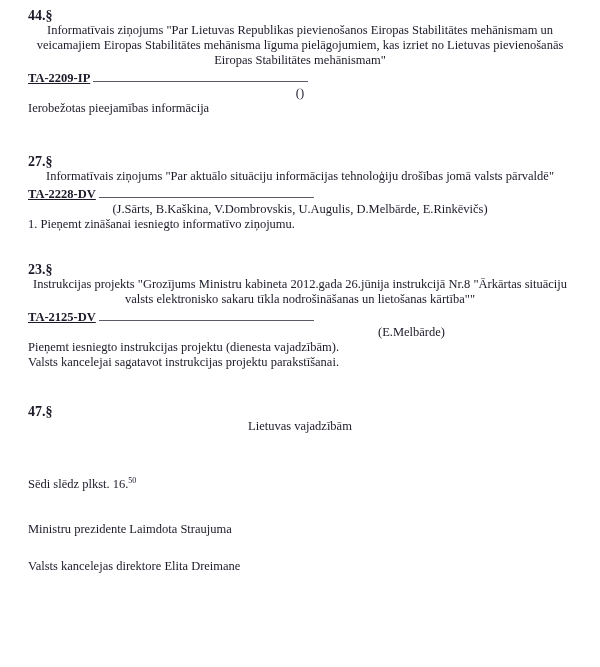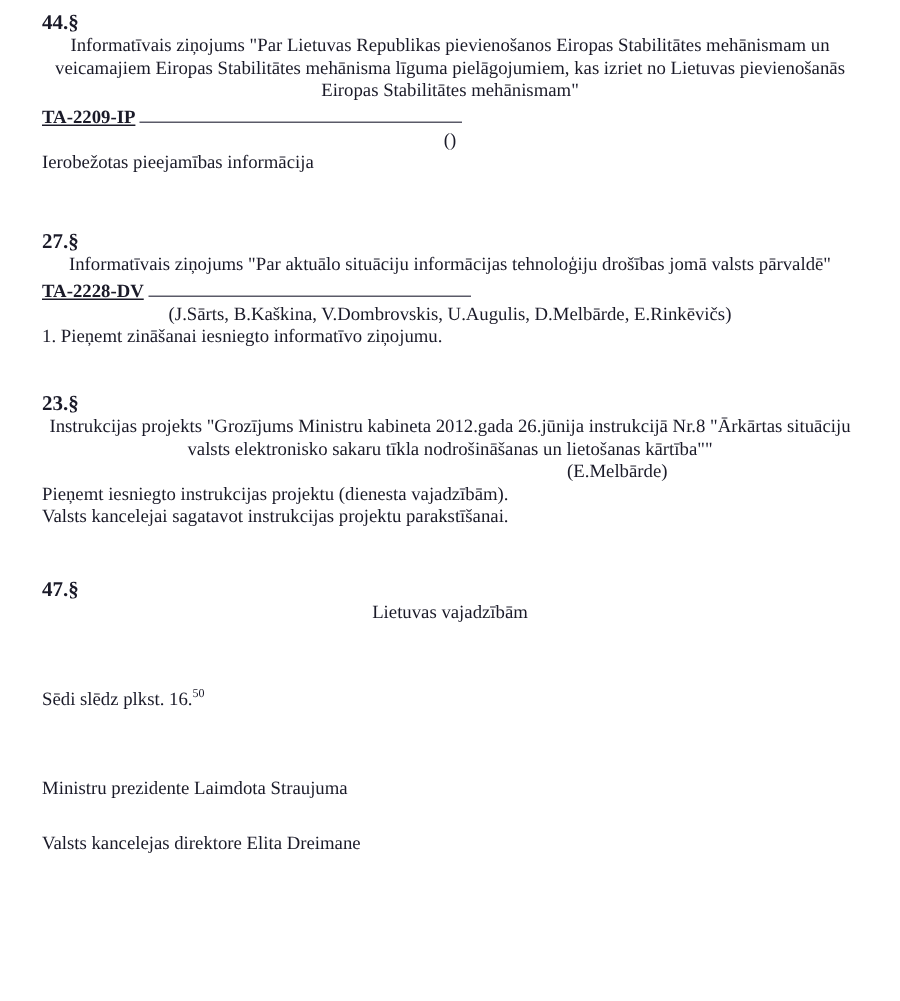--- a/index.html
+++ b/index.html
@@ -45,21 +45,21 @@
   .sec-46 { margin-top: 30px; }
   .sec-47 { margin-top: 34px; }
   .sec-47 .code-line { margin-top: 6px; }
   .closing { margin-top: 43px; line-height: 15px; }
   .sup {
     font-size: 8px;
     vertical-align: super;
     line-height: 0;
   }
   .signature { line-height: 15px; margin-top: 22px; }
-  .sig-first { margin-top: 44px; font-family: Liberation Serif, serif; }
+  .sig-first { margin-top: 30px; font-family: Liberation Serif, serif; }
 </style>
 </head>
 <body>
 
 <main class="page">
 
   <section class="sec sec-44">
     <h2 class="sec-num">44.§</h2>
     <div class="sec-title">
       <div class="title-line">Informatīvais ziņojums "Par Lietuvas Republikas pievienošanos Eiropas Stabilitātes mehānismam un</div>
@@ -80,20 +80,21 @@
     <div class="presenters center">(J.Sārts, B.Kaškina, V.Dombrovskis, U.Augulis, D.Melbārde, E.Rinkēvičs)</div>
     <p class="body-text">1. Pieņemt zināšanai iesniegto informatīvo ziņojumu.</p>
   </section>
 
   <section class="sec sec-46">
     <h2 class="sec-num">23.§</h2>
     <div class="sec-title">
       <div class="title-line">Instrukcijas projekts "Grozījums Ministru kabineta 2012.gada 26.jūnija instrukcijā Nr.8 "Ārkārtas situāciju</div>
       <div class="title-line">valsts elektronisko sakaru tīkla nodrošināšanas un lietošanas kārtība""</div>
     </div>
+    <div class="code-line"><span class="code">TA-2125-DV</span><span class="blank-line"></span></div>
     <div class="presenters presenters-right">(E.Melbārde)</div>
     <p class="body-text">Pieņemt iesniegto instrukcijas projektu (dienesta vajadzībām).</p>
     <p class="body-text">Valsts kancelejai sagatavot instrukcijas projektu parakstīšanai.</p>
   </section>
 
   <section class="sec sec-47">
     <h2 class="sec-num">47.§</h2>
     <div class="sec-title">
       <div class="title-line">Lietuvas vajadzībām</div>
     </div>

